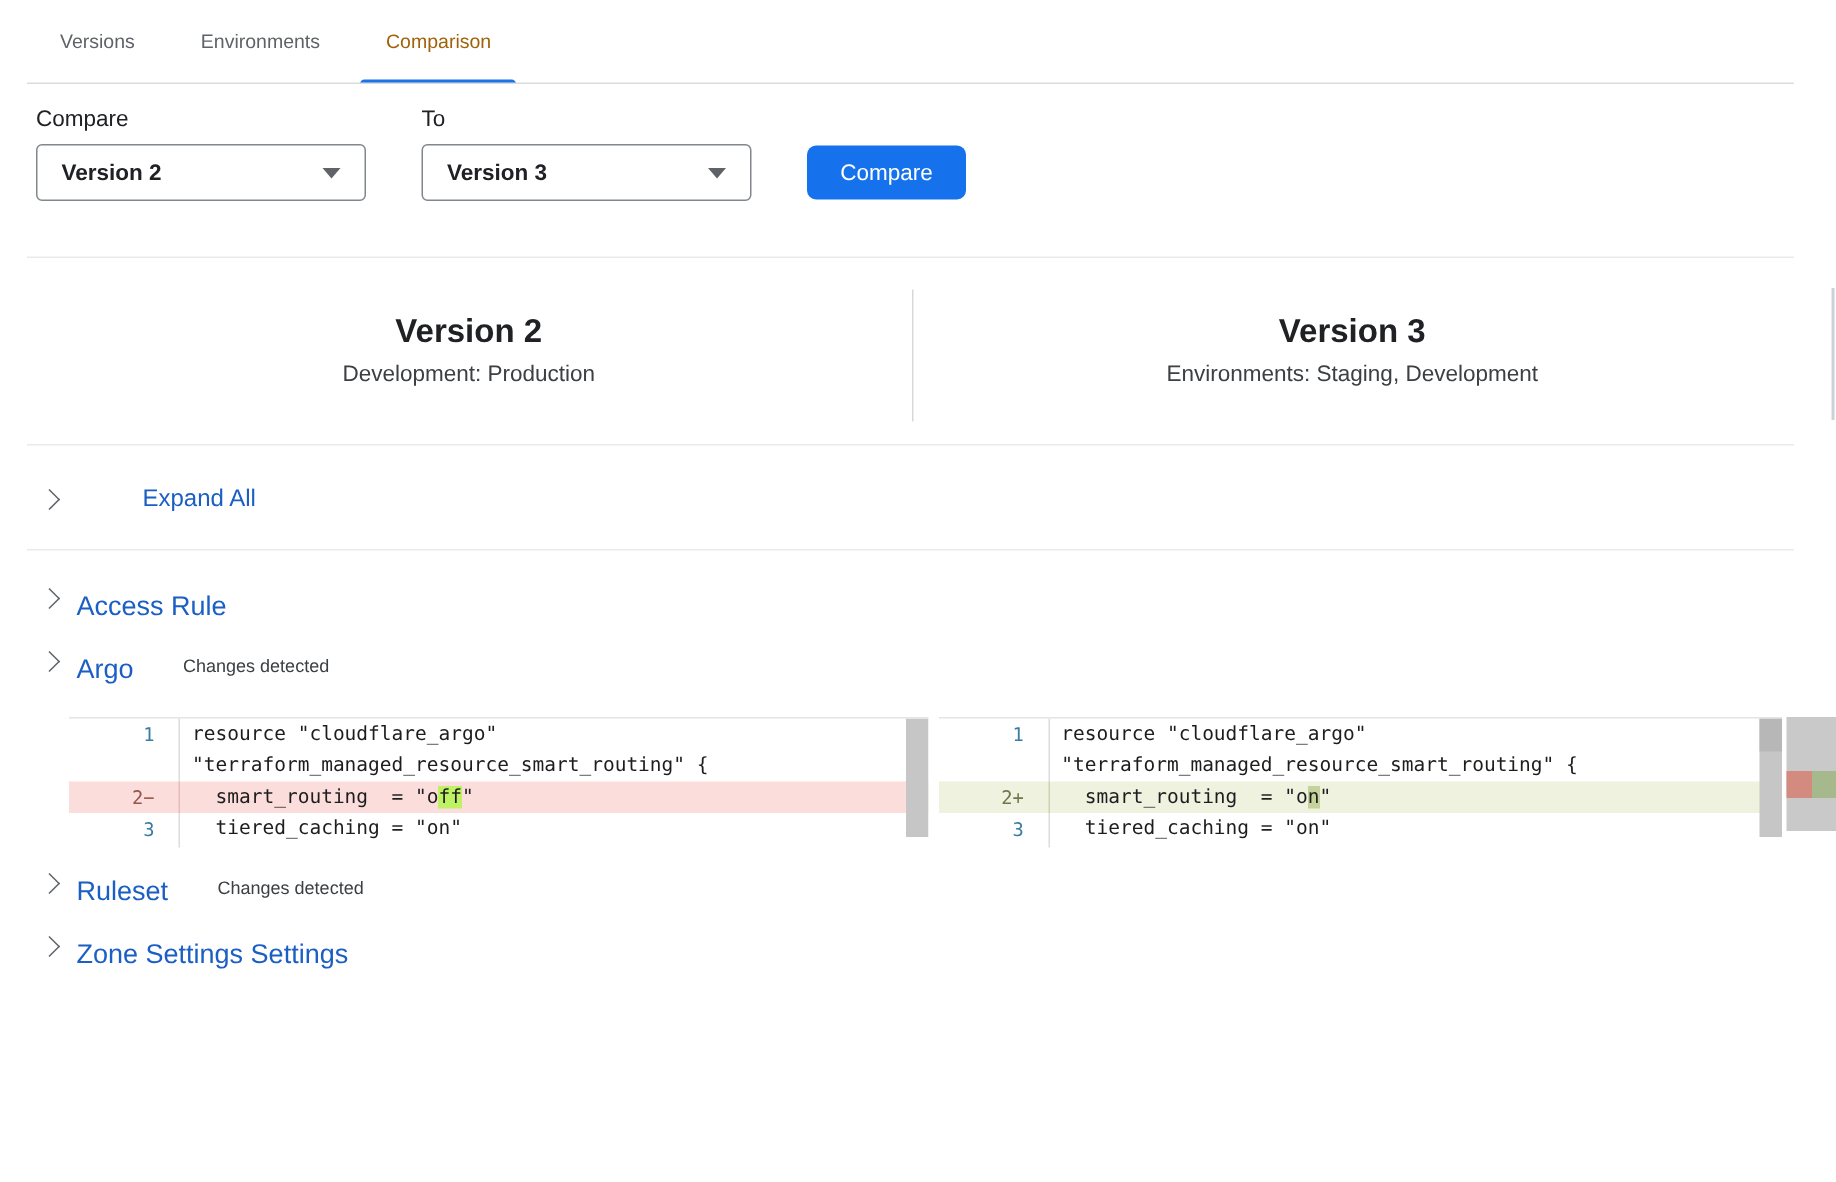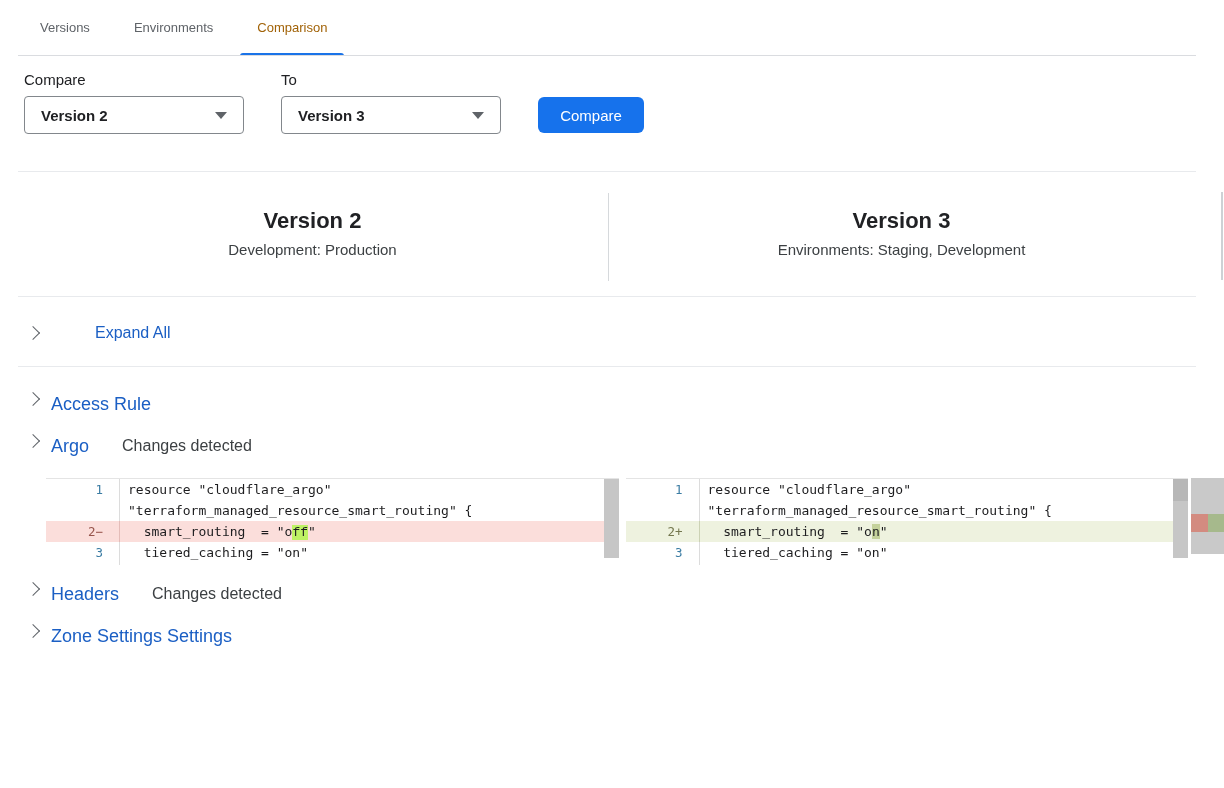--- a/index.html
+++ b/index.html
@@ -42,35 +42,35 @@
          padding:27px 0 24px 10px; display:flex; align-items:center; cursor:pointer; }
 
   
   .sections { padding-left:28px; }
   .section-row { display:flex; height:23px; margin-bottom:19px; cursor:pointer; }
   .section-row.first { margin-top:27px; }
   .chev { width:10px; height:10px; border-top:1.5px solid #5f6368; border-right:1.5px solid #5f6368;
          transform:rotate(45deg); margin:0 13px 0 0; flex:none; }
   .link-blue { color:#1b5fc4; font-size:18px; }
   .expand-label { color:#1b5fc4; font-size:16px;margin-left:44px; }
-  .badge { font-size:16px; color:#3c4043; margin-left:33px; position:relative; top:1px; }
+  .badge { font-size:12px; color:#3c4043; margin-left:33px; position:relative; top:1px; }
 
   
   .diff { display:flex; margin:1px 0 19px 18px; height:87px; align-items:flex-start; }
   .pane { position:relative; overflow:hidden; border-top:1px solid #e4e4e4; height:87px; background:#fff; }
   .pane-left { width:573px; margin-right:7px; }
   .pane-right { width:563px; margin-right:3px; }
   .code-row { display:flex; height:21px; line-height:21px; white-space:pre;
          font-family:"DejaVu Sans Mono", monospace; font-size:13px; color:#1d1d1f; }
   .gutter { width:74px; flex:none; text-align:right; padding-right:16px; color:#3b7ca3;
          border-right:1px solid #dcdcdc; font-size:12.5px; }
   .codetext { padding-left:8px; }
   .row-removed { background:#fbdedb; }
   .row-removed .gutter { color:#96544b; border-right-color:#e4bcb8; }
-  .hl-del { background:#bef264;font-family:Liberation Mono, monospace; }
+  .hl-del { background:#bef264; }
   .row-added { background:#eef2df; }
   .row-added .gutter { color:#73764d; border-right-color:#ccd2b4; }
   .hl-add { background:#c5d29b; }
   .vscroll { position:absolute; top:0; right:0; width:15px; height:79px; background:#c6c6c6; }
   .vscroll .thumb { width:100%; height:22px; background:#b7b7b7; }
   .minimap { width:33px; height:76px; background:#c9c9c9; position:relative; flex:none; }
   .minimap .blocks { position:absolute; top:36px; left:0; right:0; height:18px; display:flex; }
   .minimap .blk-removed { flex:1; background:#d38b80; }
   .minimap .blk-added { flex:1; background:#a6b98c; }
 
@@ -193,21 +193,21 @@
         <div class="blk-removed"></div>
         <div class="blk-added"></div>
       </div>
     </div>
   </div>
 
 
 
   <div class="section-row">
     <span class="chev"></span>
-    <span class="link-blue">Headers</span>
+    <span class="link-blue">Ruleset</span>
     <span class="badge">Changes detected</span>
   </div>
 
   <div class="section-row">
     <span class="chev"></span>
     <span class="link-blue">Zone Settings Settings</span>
   </div>
 
 </div>
 

